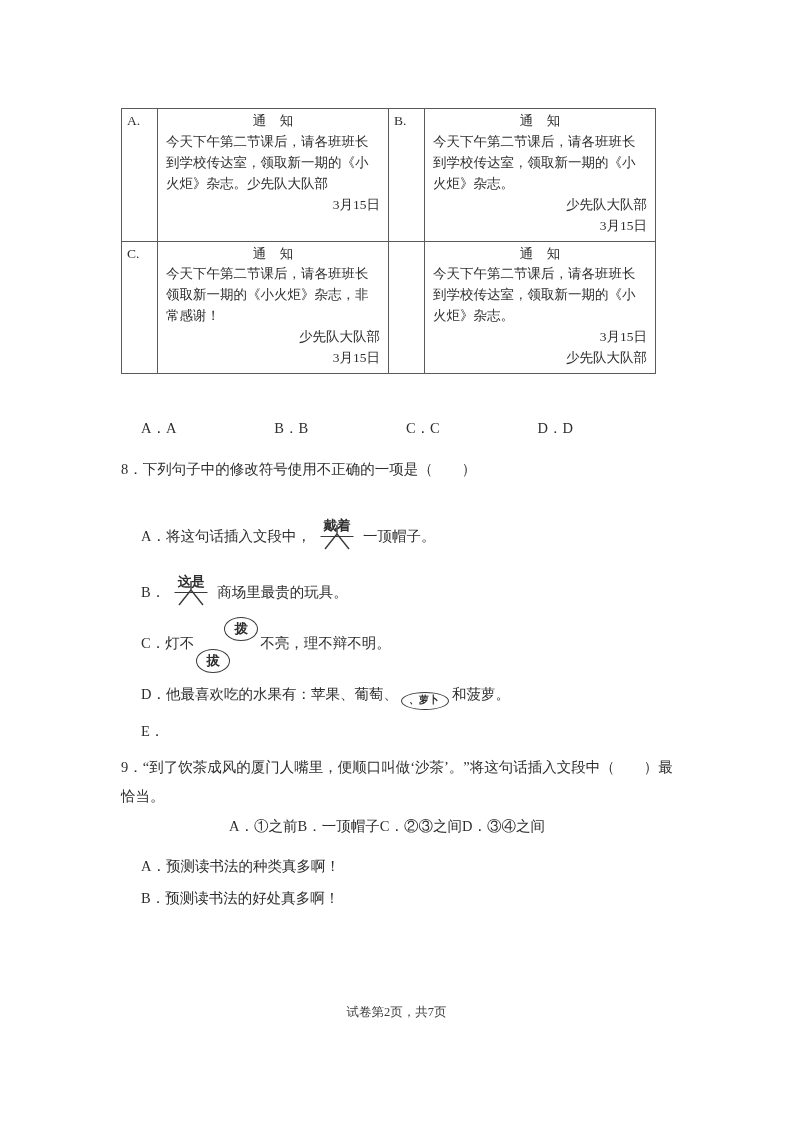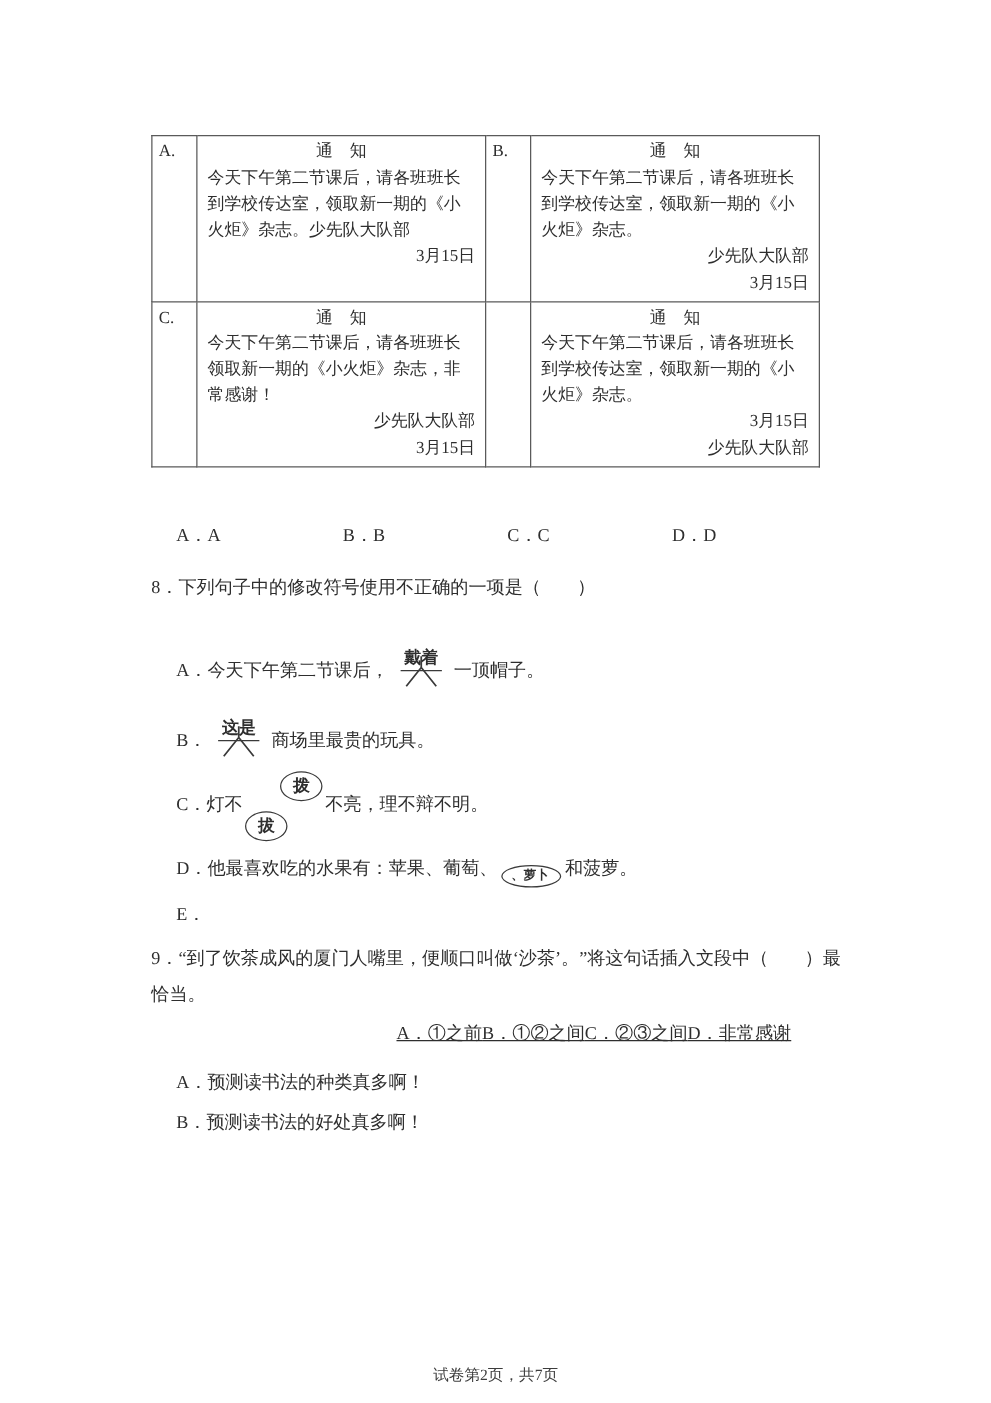--- a/index.html
+++ b/index.html
@@ -14,21 +14,21 @@
   
   table.notice { border-collapse:collapse; width:535px; table-layout:fixed; margin-bottom:45px; }
   table.notice td { border:1px solid #5a5a5a; vertical-align:top; font-size:13.5px; line-height:1.55; }
   td.lbl { width:36px; padding:2px 3px 2px 5px; }
   td.cell { width:231px; padding:2px 8px 4px 8px; }
   .n-title { text-align:center; }
   .n-right { text-align:right; }
 
   
   .abcd-row { display:flex; justify-content:space-between; width:432px; margin:0 0 22px 20px; }
-  .q9-row  { display:flex; justify-content:flex-end; width:492px; margin:6px 0 18px 20px;text-decoration:underline; }
+  .q9-row  { display:flex; justify-content:center; width:492px; margin:6px 0 18px 20px; }
 
   .q-stem { margin-bottom:18px; }
 
   .q8-opt { margin:0 0 12px 20px; }
   .q8-opt-a { margin-top:26px; }
 
   
   .insert-mark { display:inline-block; position:relative; width:48px; height:44px; vertical-align:-8px; margin:0 2px; }
   .insert-word {
     position:absolute; top:12px; left:50%; transform:translateX(-50%);
@@ -51,21 +51,21 @@
     display:inline-block; border:1.3px solid #3a3a3a; border-radius:50%;
     padding:0 9px 2px 7px; margin:0 3px; font-size:10px; font-weight:600; vertical-align:-4px;
   }
 
   .para { line-height:29px; text-align:justify; }
   .q9-stem, .q10-stem { line-height:29px; }
   .q10-stem { margin-top:14px; }
   .q10-para { margin-bottom:10px; }
   .q10-opt { margin:0 0 8px 20px; line-height:24px; }
 
-  .footer { position:absolute; left:0; top:1092px; width:793px; text-align:center; font-size:12.5px; color:#3c3c3c; }
+  .footer { position:absolute; left:0; top:1004px; width:793px; text-align:center; font-size:12.5px; color:#3c3c3c; }
 </style>
 </head>
 <body>
 
 <div class="page">
   <div class="content">
 
     <table class="notice">
       <tbody>
           <tr>
@@ -106,21 +106,21 @@
     <div class="abcd-row">
       <span>A．A</span>
       <span>B．B</span>
       <span>C．C</span>
       <span>D．D</span>
     </div>
 
     <div class="q-stem">8．下列句子中的修改符号使用不正确的一项是（　　）</div>
 
     <div class="q8-opt q8-opt-a">
-      <span>A．今天下午第二节课后，</span><span class="insert-mark"><span class="insert-word">戴着</span><svg class="insert-caret" width="34" height="26" viewBox="0 0 34 26">
+      <span>A．将这句话插入文段中，</span><span class="insert-mark"><span class="insert-word">戴着</span><svg class="insert-caret" width="34" height="26" viewBox="0 0 34 26">
             <path d="M17 1 L17 10 M17 10 L5 25 M17 10 L29 25" stroke="#3a3a3a" stroke-width="1.4" fill="none"></path>
           </svg></span><span>一顶帽子。</span>
     </div>
 
     <div class="q8-opt">
       <span>B．</span><span class="insert-mark"><span class="insert-word">这是</span><svg class="insert-caret" width="34" height="26" viewBox="0 0 34 26">
             <path d="M17 1 L17 10 M17 10 L5 25 M17 10 L29 25" stroke="#3a3a3a" stroke-width="1.4" fill="none"></path>
           </svg></span><span>商场里最贵的玩具。</span>
     </div>
 
@@ -131,23 +131,23 @@
     <div class="q8-opt">
       <span>D．他最喜欢吃的水果有：苹果、葡萄、</span><span class="del-mark">、萝卜</span><span>和菠萝。</span>
     </div>
 
     <div class="q8-opt">E．</div>
 
     <div class="q9-stem">9．“到了饮茶成风的厦门人嘴里，便顺口叫做‘沙茶’。”将这句话插入文段中（　　）最恰当。</div>
 
     <div class="q9-row">
       <span>A．①之前</span>
-      <span>B．①②之间</span>
+      <span>B．一顶帽子</span>
       <span>C．②③之间</span>
-      <span>D．非常感谢</span>
+      <span>D．③④之间</span>
     </div>
 
 
     <div class="q10-opt">A．预测读书法的种类真多啊！</div>
     <div class="q10-opt">B．预测读书法的好处真多啊！</div>
 
   </div>
 
   <div class="footer">试卷第2页，共7页</div>
 </div>

